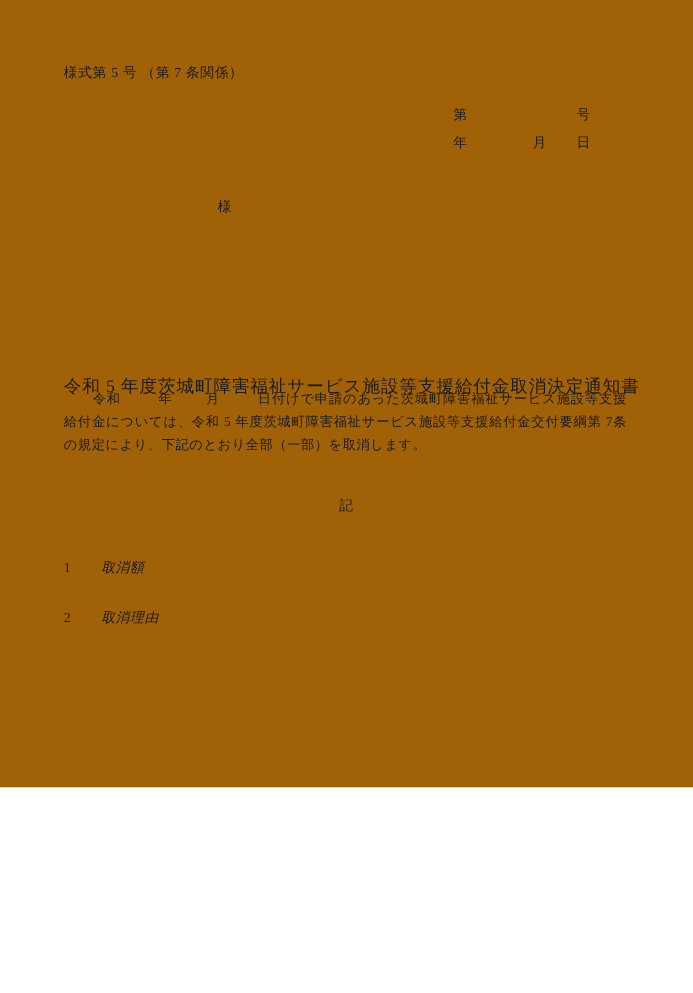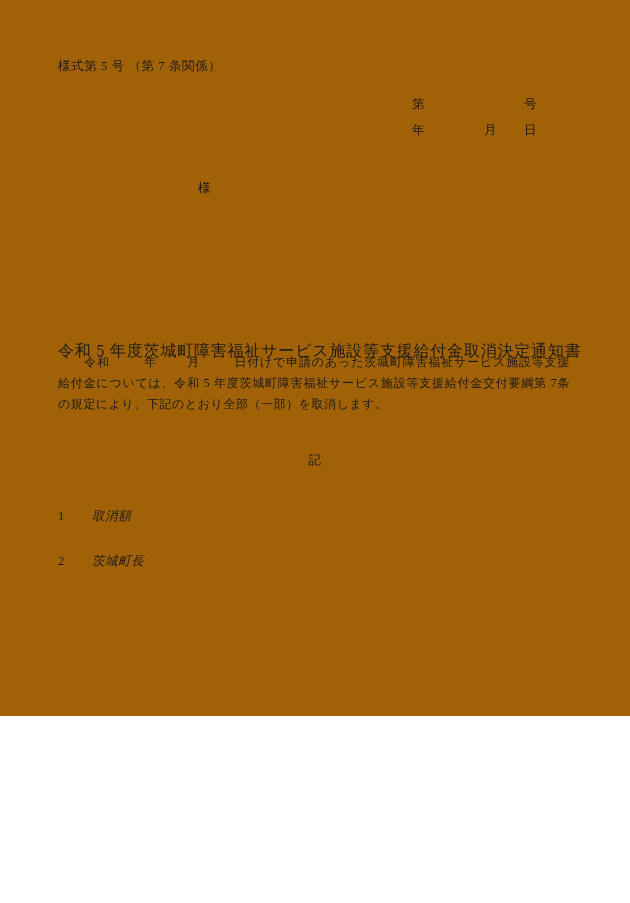--- a/index.html
+++ b/index.html
@@ -164,18 +164,18 @@
       <span class="indent"></span><span>令和</span><span class="blank-sm"></span><span>年</span><span class="blank-xs"></span><span>月</span><span class="blank-sm"></span><span>日付けで申請のあった茨城町障害福祉サービス施設等支援給</span><span>付金については、令和 5 年度茨城町障害福祉サービス施設等支援給付金交付要綱第 7</span><span>条の規定により、下記のとおり全部（一部）を取消します。</span>
     </div>
 
     <div class="ki-mark">記</div>
 
     <div class="item-list">
       <div class="item-row">
         <span class="num">1</span><span class="label">取消額</span>
       </div>
       <div class="item-row">
-        <span class="num">2</span><span class="label">茨城町長</span>
+        <span class="num">2</span><span class="label">取消理由</span>
       </div>
     </div>
 
   </div>
 </div>
 
 </body></html>

